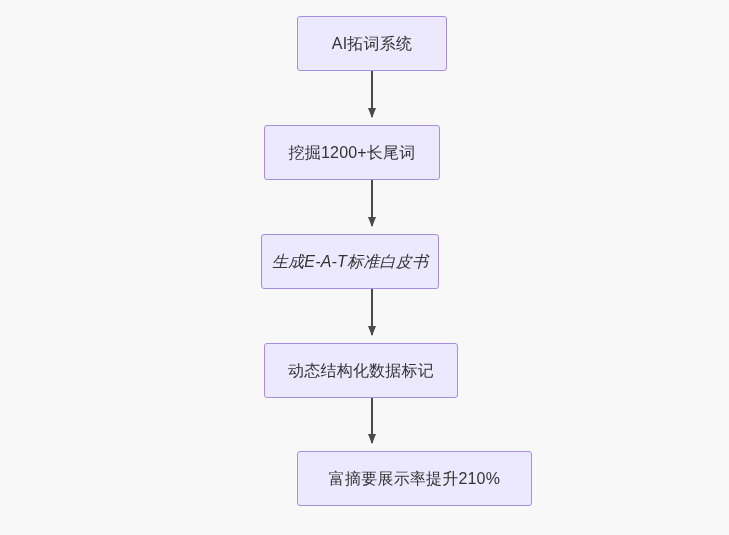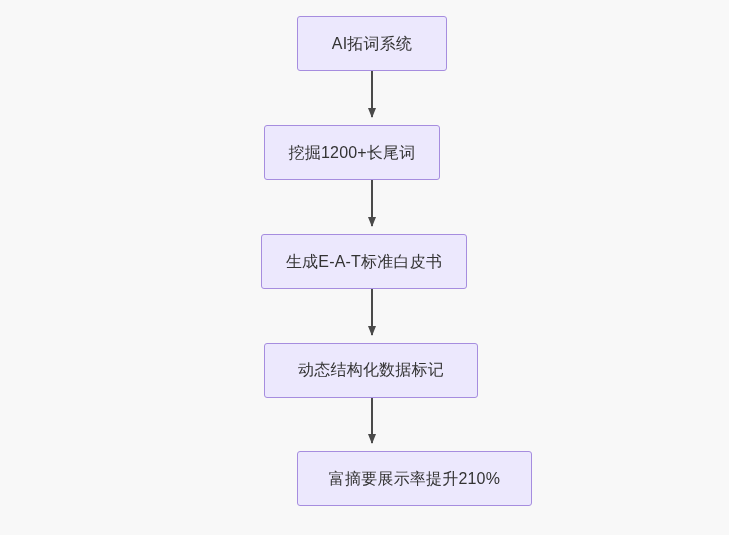--- a/index.html
+++ b/index.html
@@ -65,25 +65,25 @@
   </svg>
 
   <div class="node" style="left:297px; top:16px; width:150px; height:55px;">
     <span class="node-label">AI拓词系统</span>
   </div>
 
   <div class="node" style="left:264px; top:125px; width:176px; height:55px;">
     <span class="node-label">挖掘1200+长尾词</span>
   </div>
 
-  <div class="node" style="left:261px; top:234px; width:206px; height:55px;">
+  <div class="node" style="left:261px; top:234px; width:178px; height:55px;font-style:italic;">
     <span class="node-label">生成E-A-T标准白皮书</span>
   </div>
 
-  <div class="node" style="left:264px; top:343px; width:214px; height:55px;font-family:Liberation Mono, monospace;">
+  <div class="node" style="left:264px; top:343px; width:194px; height:55px;">
     <span class="node-label">动态结构化数据标记</span>
   </div>
 
   <div class="node" style="left:253px; top:451px; width:235px; height:55px;margin-left:44px;">
     <span class="node-label">富摘要展示率提升210%</span>
   </div>
 
 </div>
 
 </body></html>

